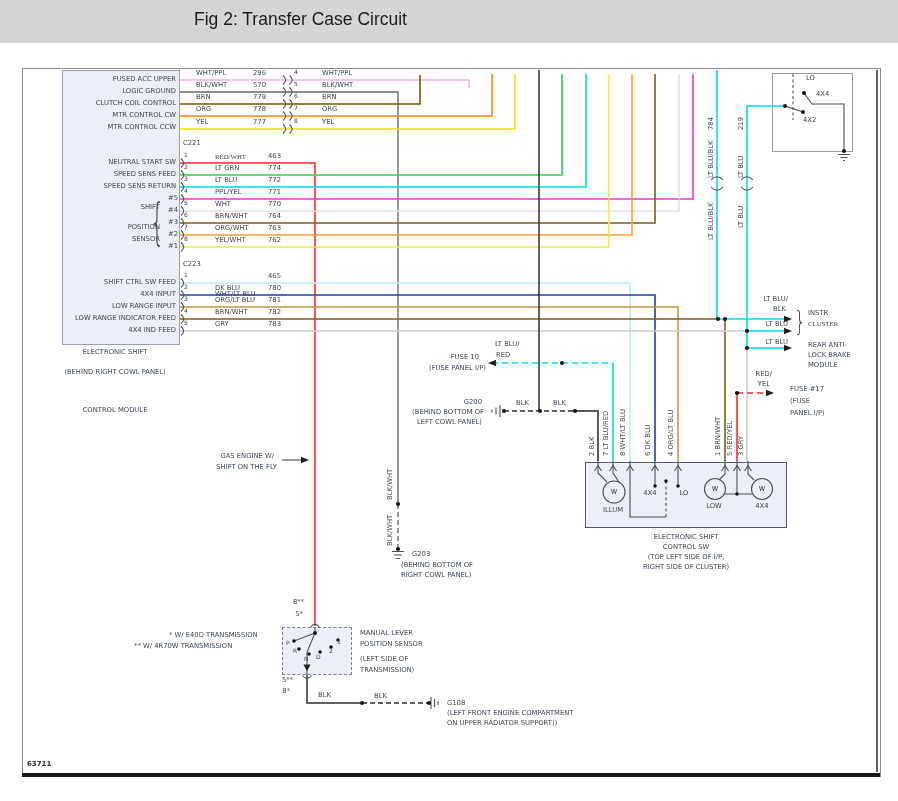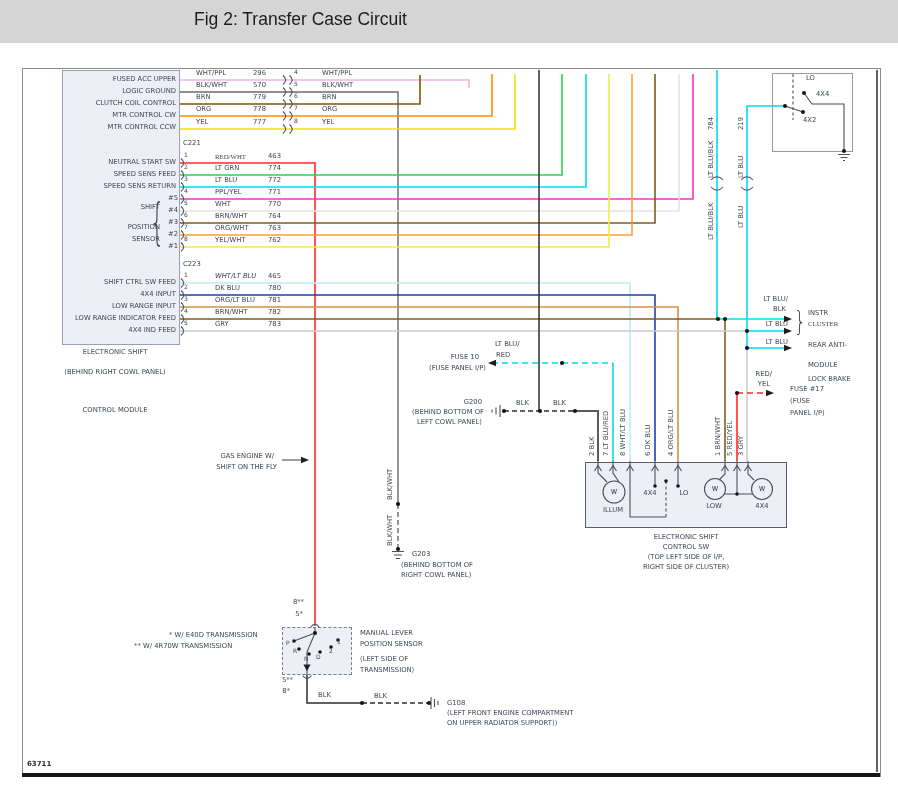--- a/index.html
+++ b/index.html
@@ -252,21 +252,21 @@
       <div class="lbl" style="left: 215px; top: 189px;">PPL/YEL</div>
       <div class="lbl" style="left: 268px; top: 189px;">771</div>
       <div class="lbl" style="left: 215px; top: 201px;">WHT</div>
       <div class="lbl" style="left: 268px; top: 201px;">770</div>
       <div class="lbl" style="left: 215px; top: 213px;">BRN/WHT</div>
       <div class="lbl" style="left: 268px; top: 213px;">764</div>
       <div class="lbl" style="left: 215px; top: 225px;">ORG/WHT</div>
       <div class="lbl" style="left: 268px; top: 225px;">763</div>
       <div class="lbl" style="left: 215px; top: 237px;">YEL/WHT</div>
       <div class="lbl" style="left: 268px; top: 237px;">762</div>
-      <div class="lbl" style="left: 215px; top: 273px; font-style: italic;">WHT/LT BLU</div>
+      <div class="lbl" style="left: 215px; top: 291px;">WHT/LT BLU</div>
       <div class="lbl" style="left: 268px; top: 273px;">465</div>
       <div class="lbl" style="left: 215px; top: 285px;">DK BLU</div>
       <div class="lbl" style="left: 268px; top: 285px;">780</div>
       <div class="lbl" style="left: 215px; top: 297px;">ORG/LT BLU</div>
       <div class="lbl" style="left: 268px; top: 297px;">781</div>
       <div class="lbl" style="left: 215px; top: 309px;">BRN/WHT</div>
       <div class="lbl" style="left: 268px; top: 309px;">782</div>
       <div class="lbl" style="left: 215px; top: 321px;">GRY</div>
       <div class="lbl" style="left: 268px; top: 321px;">783</div>
       <div class="lbl c" style="left: 115px; top: 349px;">ELECTRONIC SHIFT</div>
@@ -281,21 +281,21 @@
       <div class="lbl rot" style="left: 738px; top: 130px;">219</div>
       <div class="lbl rot" style="left: 738px; top: 178px;">LT BLU</div>
       <div class="lbl rot" style="left: 738px; top: 228px;">LT BLU</div>
       <div class="lbl r" style="left: 788px; top: 296px;">LT BLU/</div>
       <div class="lbl r" style="left: 786px; top: 306px;">BLK</div>
       <div class="lbl r" style="left: 788px; top: 321px;">LT BLU</div>
       <div class="lbl" style="left: 808px; top: 310px;">INSTR</div>
       <div class="lbl" style="left: 808px; top: 320px; font-family: Liberation Serif, serif;">CLUSTER</div>
       <div class="lbl r" style="left: 788px; top: 339px;">LT BLU</div>
       <div class="lbl" style="left: 808px; top: 342px;">REAR ANTI-</div>
-      <div class="lbl" style="left: 808px; top: 352px; margin-top: 24px;">LOCK BRAKE</div>
+      <div class="lbl" style="left: 808px; top: 352px;">LOCK BRAKE</div>
       <div class="lbl" style="left: 808px; top: 362px;">MODULE</div>
       <div class="lbl r" style="left: 772px; top: 371px;">RED/</div>
       <div class="lbl r" style="left: 770px; top: 381px;">YEL</div>
       <div class="lbl" style="left: 790px; top: 386px;">FUSE #17</div>
       <div class="lbl" style="left: 790px; top: 398px;">(FUSE</div>
       <div class="lbl" style="left: 790px; top: 410px;">PANEL I/P)</div>
       <div class="lbl" style="left: 495px; top: 341px;">LT BLU/</div>
       <div class="lbl" style="left: 496px; top: 352px;">RED</div>
       <div class="lbl r" style="left: 479px; top: 354px;">FUSE 10</div>
       <div class="lbl r" style="left: 486px; top: 365px;">(FUSE PANEL I/P)</div>

